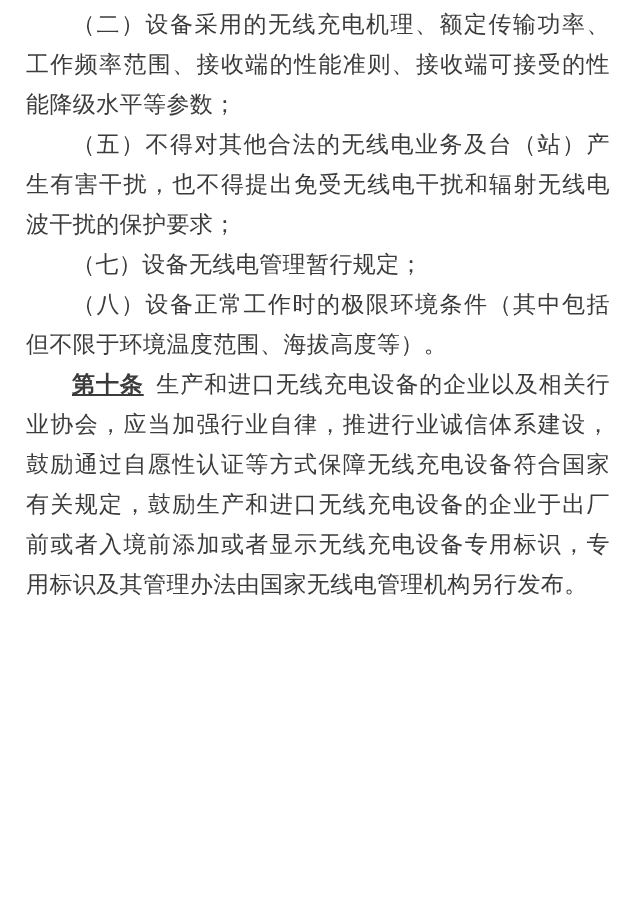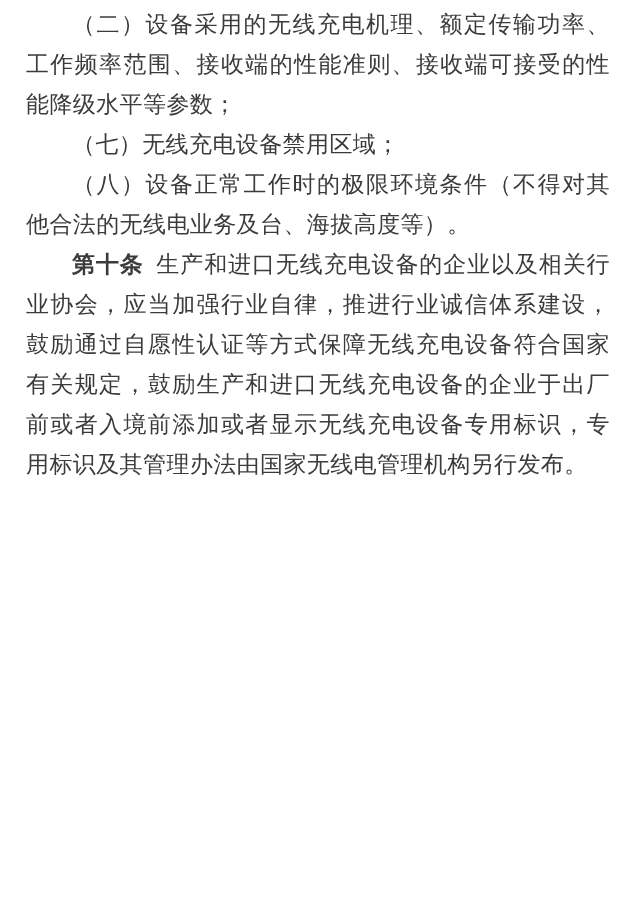--- a/index.html
+++ b/index.html
@@ -31,25 +31,27 @@
     color:var(--text-color);
     text-indent:2em;
     text-align:justify;
     text-justify:inter-ideograph;
     letter-spacing:0.4px;
     word-break:break-all;
   }
   .para b{
     font-weight:bold;
     margin-right:0.55em;
+    text-decoration:underline;
   }
 </style>
 </head>
 <body>
 
 <div class="page">
   <div>
       <p class="para"><span>（二）设备采用的无线充电机理、额定传输功率、工作频率范围、接收端的性能准则、接收端可接受的性能降级水平等参数；</span></p>
-      <p class="para"><span>（七）无线充电设备禁用区域；</span></p>
-      <p class="para"><span>（八）设备正常工作时的极限环境条件（不得对其他合法的无线电业务及台、海拔高度等）。</span></p>
+      <p class="para"><span>（五）不得对其他合法的无线电业务及台（站）产生有害干扰，也不得提出免受无线电干扰和辐射无线电波干扰的保护要求；</span></p>
+      <p class="para"><span>（七）设备无线电管理暂行规定；</span></p>
+      <p class="para"><span>（八）设备正常工作时的极限环境条件（其中包括但不限于环境温度范围、海拔高度等）。</span></p>
       <p class="para"><b>第十条</b><span>生产和进口无线充电设备的企业以及相关行业协会，应当加强行业自律，推进行业诚信体系建设，鼓励通过自愿性认证等方式保障无线充电设备符合国家有关规定，鼓励生产和进口无线充电设备的企业于出厂前或者入境前添加或者显示无线充电设备专用标识，专用标识及其管理办法由国家无线电管理机构另行发布。</span></p>
     </div>
 </div>
 
 </body></html>

